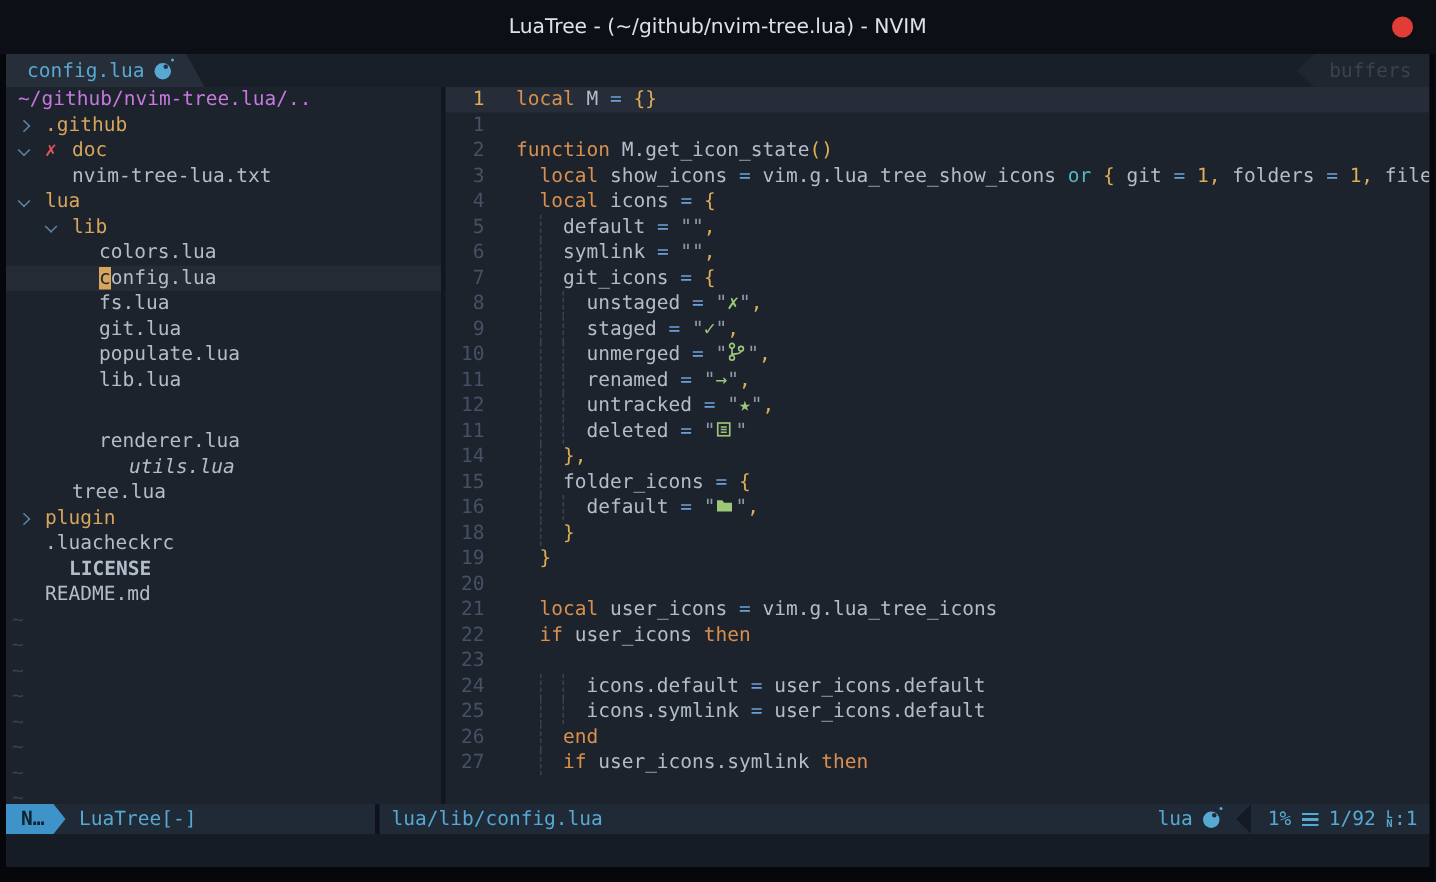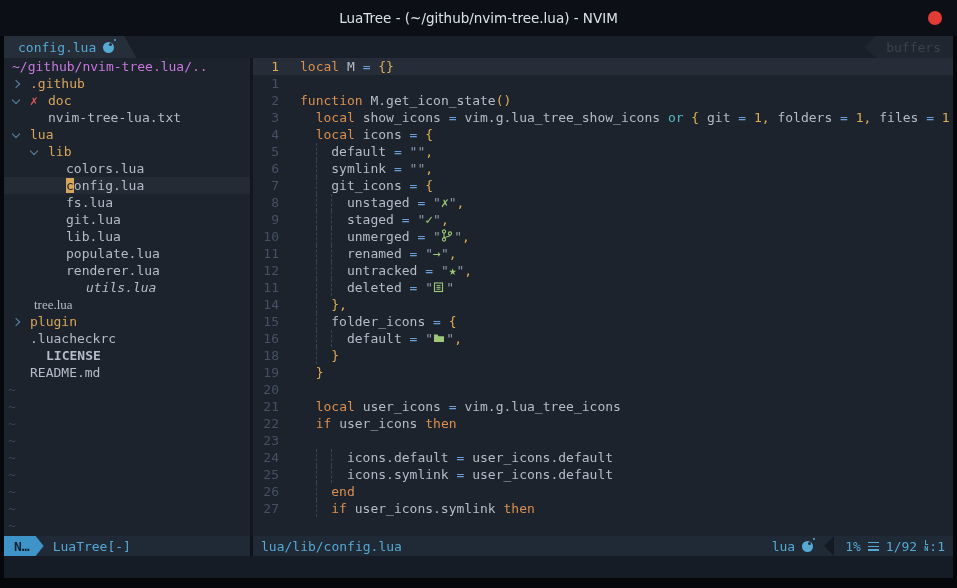--- a/index.html
+++ b/index.html
@@ -33,21 +33,21 @@
     padding:0 12px 0 22px;clip-path:polygon(0 50%,12px 0,100% 0,100% 100%,12px 100%);}
   .lua-icon{width:11px;height:11px;border-radius:50%;background:var(--accent-cyan);
     position:relative;display:inline-block;}
   .lua-icon::before{content:"";position:absolute;width:3px;height:3px;border-radius:50%;
     background:var(--tab-bg);top:1.5px;right:2px;}
   .lua-icon::after{content:"";position:absolute;width:2px;height:2px;border-radius:50%;
     background:var(--accent-cyan);top:-2.5px;right:-1.5px;}
   .sl-lua::before{background:var(--statusline-bg);}
   
   .content{display:flex;height:478px;background:var(--bg);overflow:hidden;}
-  .tree{width:246px;background:var(--bg);overflow:hidden;flex:none;}
+  .tree{width:290px;background:var(--bg);overflow:hidden;flex:none;}
   .winsep{width:3px;background:#12171f;flex:none;}
   .editor{flex:1;overflow:hidden;}
   .trow{height:17px;line-height:17px;white-space:pre;display:flex;align-items:center;color:var(--text);}
   .trow.cursorline{background:var(--tree-cursorline);}
   .t-root{color:var(--root-purple);}
   .t-folder{color:var(--folder-gold);}
   .t-file{color:var(--text);}
   .t-tilde{color:var(--guide);}
   .chev{width:18px;flex:none;display:inline-flex;align-items:center;}
   .chev::before{content:"";border:solid var(--arrow-blue);border-width:0 1.5px 1.5px 0;
@@ -121,25 +121,25 @@
           <div class="trow" style="padding-left: 8px;"><span class="t-root">~/github/nvim-tree.lua/..</span></div>
           <div class="trow" style="padding-left: 8px;"><span class="chev right"></span><span class="t-folder">.github</span></div>
           <div class="trow" style="padding-left: 8px;"><span class="chev down"></span><span class="xmark">✗</span><span class="t-folder">doc</span></div>
           <div class="trow" style="padding-left: 26px;"><span class="spacer18"></span><span class="t-file">nvim-tree-lua.txt</span></div>
           <div class="trow" style="padding-left: 8px;"><span class="chev down"></span><span class="t-folder">lua</span></div>
           <div class="trow" style="padding-left: 26px;"><span class="chev down"></span><span class="t-folder">lib</span></div>
           <div class="trow" style="padding-left: 44px;"><span class="spacer18"></span><span class="t-file">colors.lua</span></div>
           <div class="trow cursorline" style="padding-left: 44px;"><span class="spacer18"></span><span class="t-file"><span class="block-cursor">c</span>onfig.lua</span></div>
           <div class="trow" style="padding-left: 44px;"><span class="spacer18"></span><span class="t-file">fs.lua</span></div>
           <div class="trow" style="padding-left: 44px;"><span class="spacer18"></span><span class="t-file">git.lua</span></div>
+          <div class="trow" style="padding-left: 44px;"><span class="spacer18"></span><span class="t-file">populate.lua</span></div>
           <div class="trow" style="padding-left: 44px;"><span class="spacer18"></span><span class="t-file">lib.lua</span></div>
-          <div class="trow" style="padding-left: 44px;"><span class="spacer18"></span><span class="t-file">populate.lua</span></div>
-          <div class="trow" style="padding-left: 44px;"><span class="spacer18"></span><span class="t-file">renderer.lua</span></div>
+          <div class="trow" style="padding-left: 44px; margin-top: 24px;"><span class="spacer18"></span><span class="t-file">renderer.lua</span></div>
           <div class="trow" style="padding-left: 64px; font-style: italic;"><span class="spacer18"></span><span class="t-file">utils.lua</span></div>
-          <div class="trow" style="padding-left: 12px; font-family: Liberation Serif, serif;"><span class="spacer18"></span><span class="t-file">tree.lua</span></div>
+          <div class="trow" style="padding-left: 26px;"><span class="spacer18"></span><span class="t-file">tree.lua</span></div>
           <div class="trow" style="padding-left: 8px;"><span class="chev right"></span><span class="t-folder">plugin</span></div>
           <div class="trow" style="padding-left: 8px;"><span class="spacer18"></span><span class="t-file">.luacheckrc</span></div>
           <div class="trow" style="padding-left: 24px; font-weight: bold;"><span class="spacer18"></span><span class="t-file">LICENSE</span></div>
           <div class="trow" style="padding-left: 8px;"><span class="spacer18"></span><span class="t-file">README.md</span></div>
           <div class="trow t-tilde" style="padding-left: 4px;">~</div>
           <div class="trow t-tilde" style="padding-left: 4px;">~</div>
           <div class="trow t-tilde" style="padding-left: 4px;">~</div>
           <div class="trow t-tilde" style="padding-left: 4px;">~</div>
           <div class="trow t-tilde" style="padding-left: 4px;">~</div>
           <div class="trow t-tilde" style="padding-left: 4px;">~</div>

